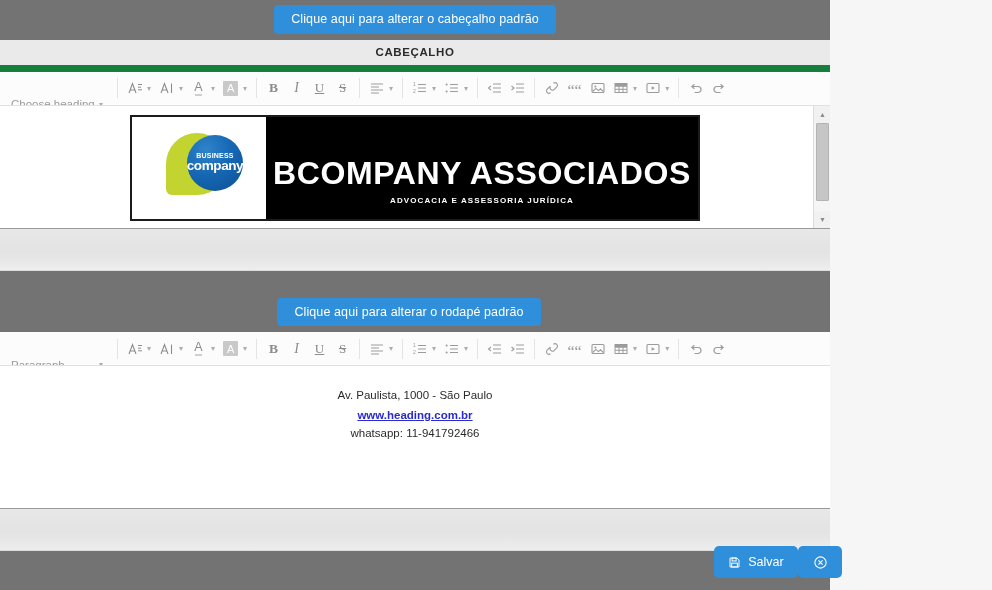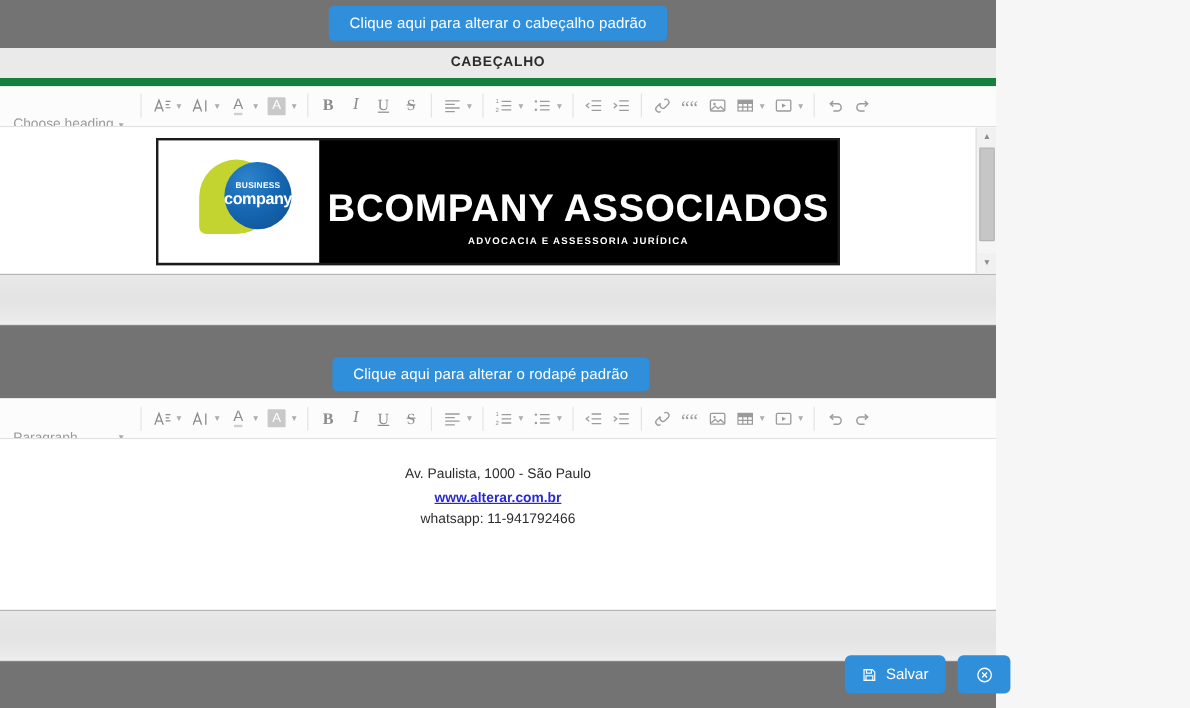--- a/index.html
+++ b/index.html
@@ -123,21 +123,21 @@
     height: 142px;
   }
   .f-line { font-size: 11.5px; color: #2b2b2b; line-height: 1.55; }
   .f-link { font-size: 11.5px; font-weight: bold; color: #2a2ad0;
             text-decoration: underline; cursor: pointer; line-height:1.55; display:inline-block; }
 
   
   .actions {
     position: absolute; right: 0; bottom: 0; width: 100%;
     display:flex; justify-content:flex-end; align-items:flex-start;
-    gap: 10px; padding: 0 0 12px 0;
+    padding: 0 0 12px 0;
   }
   .act-btn {
     background:#2f8fdb; color:#fff; border:none; border-radius:5px;
     height:32px; display:flex; align-items:center; justify-content:center;
     gap:7px; font-size:12.5px; cursor:pointer; font-family:"Liberation Sans", sans-serif;
   }
   .act-save { width: 84px; }
   .act-close { width: 44px; margin-right: -12px; }
 </style>
 </head>
@@ -516,21 +516,21 @@
       <div class="tb-btn">
         <svg width="16" height="16" viewBox="0 0 16 16" fill="none" stroke="#9b9b9b" stroke-width="1.2">
           <path d="M11.8 6.5 H6 a3 3 0 0 0 0 6 H9.5"></path>
           <path d="M9.6 4.3 L12.1 6.5 L9.6 8.7"></path>
         </svg>
       </div>
     </div>
 
     <div class="footer-body">
       <div class="f-line">Av. Paulista, 1000 - São Paulo</div>
-      <div><span class="f-link">www.alterar.com.br</span></div>
+      <div><span class="f-link">www.heading.com.br</span></div>
       <div class="f-line">whatsapp: 11-941792466</div>
     </div>
   </div>
 
   <div class="status-strip"></div>
 
   <div class="actions">
     <button class="act-btn act-save">
       <span style="display:flex;">
         <svg width="13" height="13" viewBox="0 0 16 16" fill="none" stroke="#ffffff" stroke-width="1.2">

